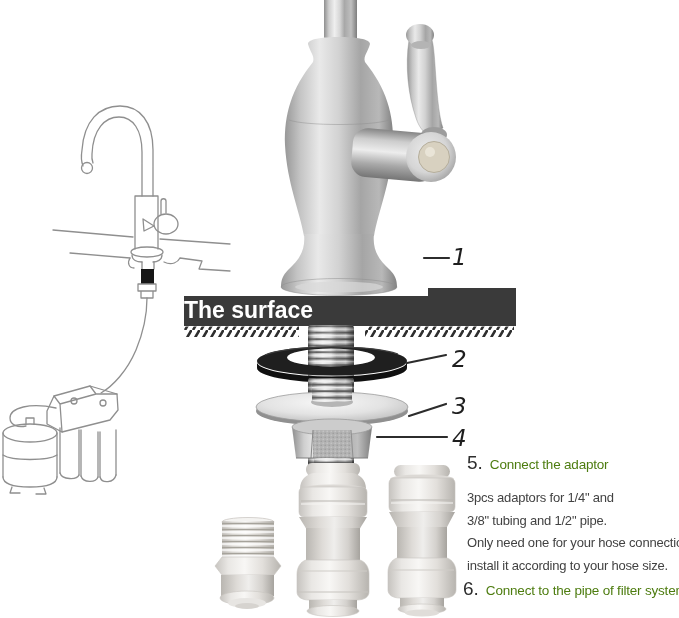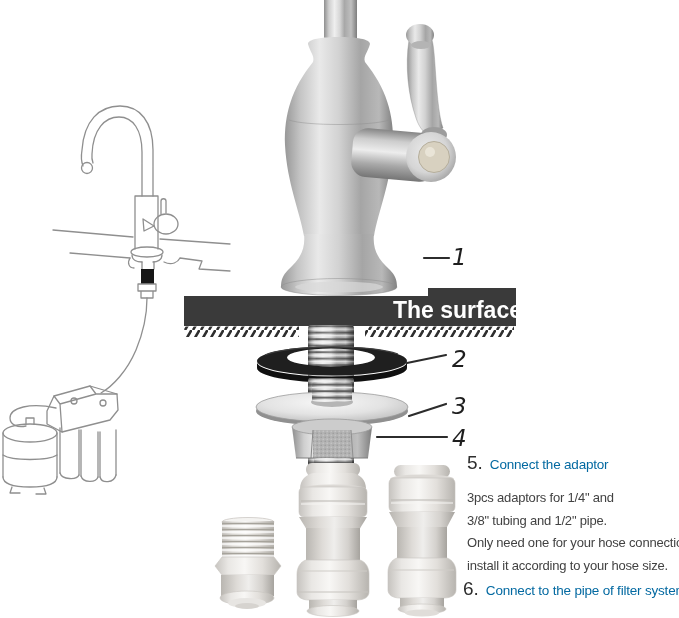--- a/index.html
+++ b/index.html
@@ -4,33 +4,32 @@
 <style>
   html,body{margin:0;padding:0;background:#ffffff;}
   .canvas{
     position:relative;width:679px;height:618px;background:#fff;overflow:hidden;
     font-family:"Liberation Sans", sans-serif;
   }
   .canvas svg{position:absolute;left:0;top:0;z-index:1;}
   .overlay{position:absolute;z-index:2;}
   .banner-text{
     left:184px;top:295px;width:314px;height:31px;line-height:31px;
-    text-align:right;font-weight:bold;font-size:23px;color:#ffffff;
+    font-weight:bold;font-size:23px;color:#ffffff;
     font-family:"Liberation Sans", sans-serif;
-    margin-left:24px;
   }
   .callout{
     font-family:"DejaVu Sans", sans-serif;font-style:italic;
     font-size:23px;color:#1e1e1e;line-height:1;
   }
   .c1{left:452px;top:246px;} .c2{left:452px;top:348px;}
   .c3{left:452px;top:395px;} .c4{left:452px;top:427px;}
   .step{display:flex;align-items:baseline;gap:7px;color:#3a3a3a;white-space:nowrap;}
   .step .num{font-size:19px;color:#2e2e2e;}
-  .step .title{font-size:13.5px;color:#0369a1;letter-spacing:-0.2px;}
+  .step .title{font-size:13.5px;color:#4d7c0f;letter-spacing:-0.2px;}
   .step5{left:467px;top:452px;}
   .step6{left:463px;top:578px;}
   .notes{
     left:467px;top:487px;font-size:13px;line-height:22.5px;color:#424242;
     letter-spacing:-0.2px;white-space:nowrap;
   }
 </style>
 </head>
 <body>
 

